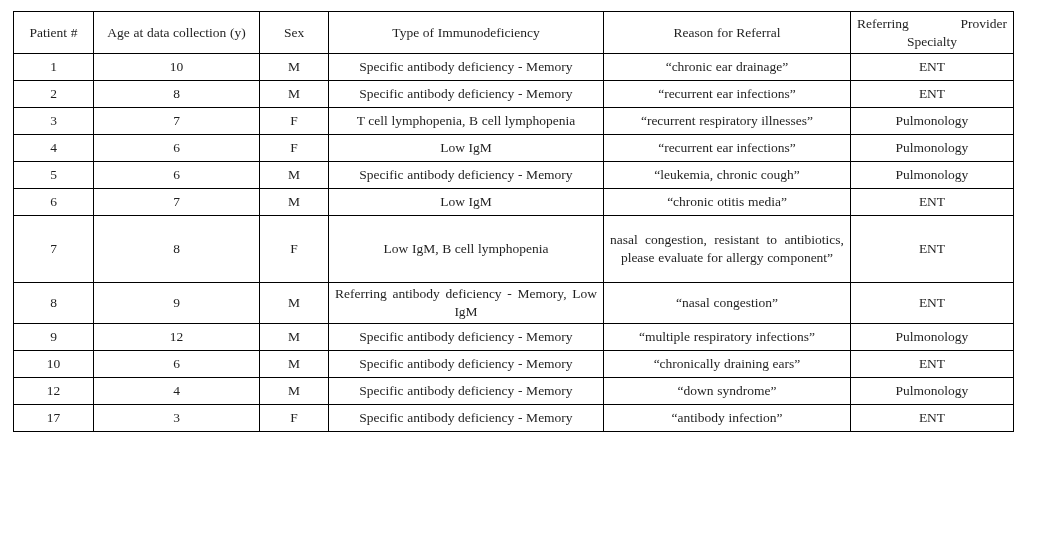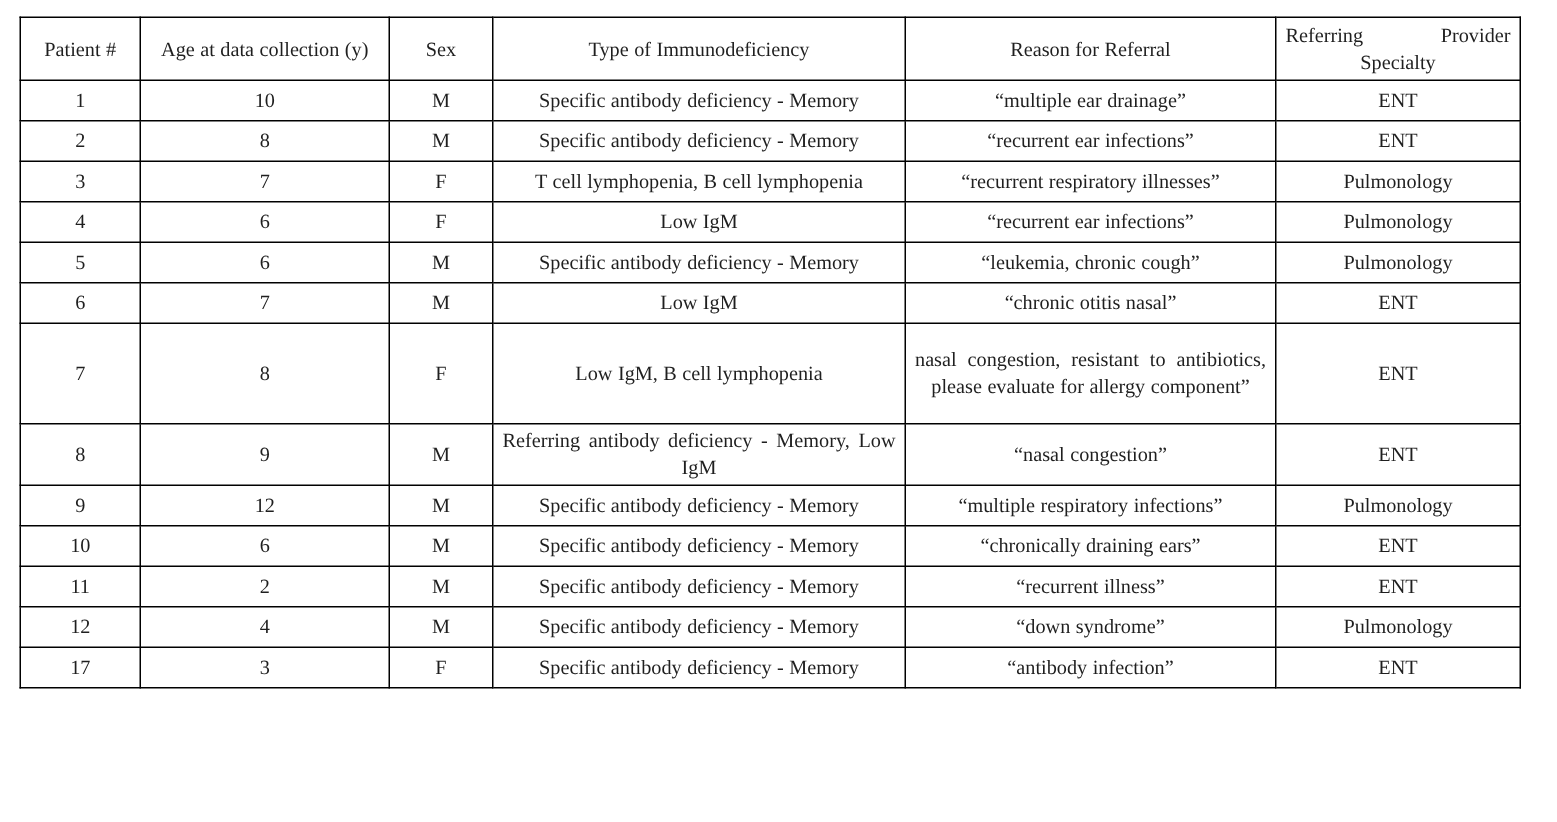--- a/index.html
+++ b/index.html
@@ -56,21 +56,21 @@
       <th>Reason for Referral</th>
       <th>Referring Provider Specialty</th>
     </tr>
   </thead>
   <tbody>
     <tr class="h-std">
         <td>1</td>
         <td>10</td>
         <td>M</td>
         <td>Specific antibody deficiency - Memory</td>
-        <td>“multiple ear drainage”</td>
+        <td>“chronic ear drainage”</td>
         <td>ENT</td>
       </tr>
     <tr class="h-std">
         <td>2</td>
         <td>8</td>
         <td>M</td>
         <td>Specific antibody deficiency - Memory</td>
         <td>“recurrent ear infections”</td>
         <td>ENT</td>
       </tr>
@@ -96,21 +96,21 @@
         <td>M</td>
         <td>Specific antibody deficiency - Memory</td>
         <td>“leukemia, chronic cough”</td>
         <td>Pulmonology</td>
       </tr>
     <tr class="h-std">
         <td>6</td>
         <td>7</td>
         <td>M</td>
         <td>Low IgM</td>
-        <td>“chronic otitis nasal”</td>
+        <td>“chronic otitis media”</td>
         <td>ENT</td>
       </tr>
     <tr class="h-tall">
         <td>7</td>
         <td>8</td>
         <td>F</td>
         <td>Low IgM, B cell lymphopenia</td>
         <td>nasal congestion, resistant to antibiotics, please evaluate for allergy component”</td>
         <td>ENT</td>
       </tr>
@@ -132,28 +132,20 @@
       </tr>
     <tr class="h-std">
         <td>10</td>
         <td>6</td>
         <td>M</td>
         <td>Specific antibody deficiency - Memory</td>
         <td>“chronically draining ears”</td>
         <td>ENT</td>
       </tr>
     <tr class="h-std">
-        <td>11</td>
-        <td>2</td>
-        <td>M</td>
-        <td>Specific antibody deficiency - Memory</td>
-        <td>“recurrent illness”</td>
-        <td>ENT</td>
-      </tr>
-    <tr class="h-std">
         <td>12</td>
         <td>4</td>
         <td>M</td>
         <td>Specific antibody deficiency - Memory</td>
         <td>“down syndrome”</td>
         <td>Pulmonology</td>
       </tr>
     <tr class="h-std">
         <td>17</td>
         <td>3</td>

